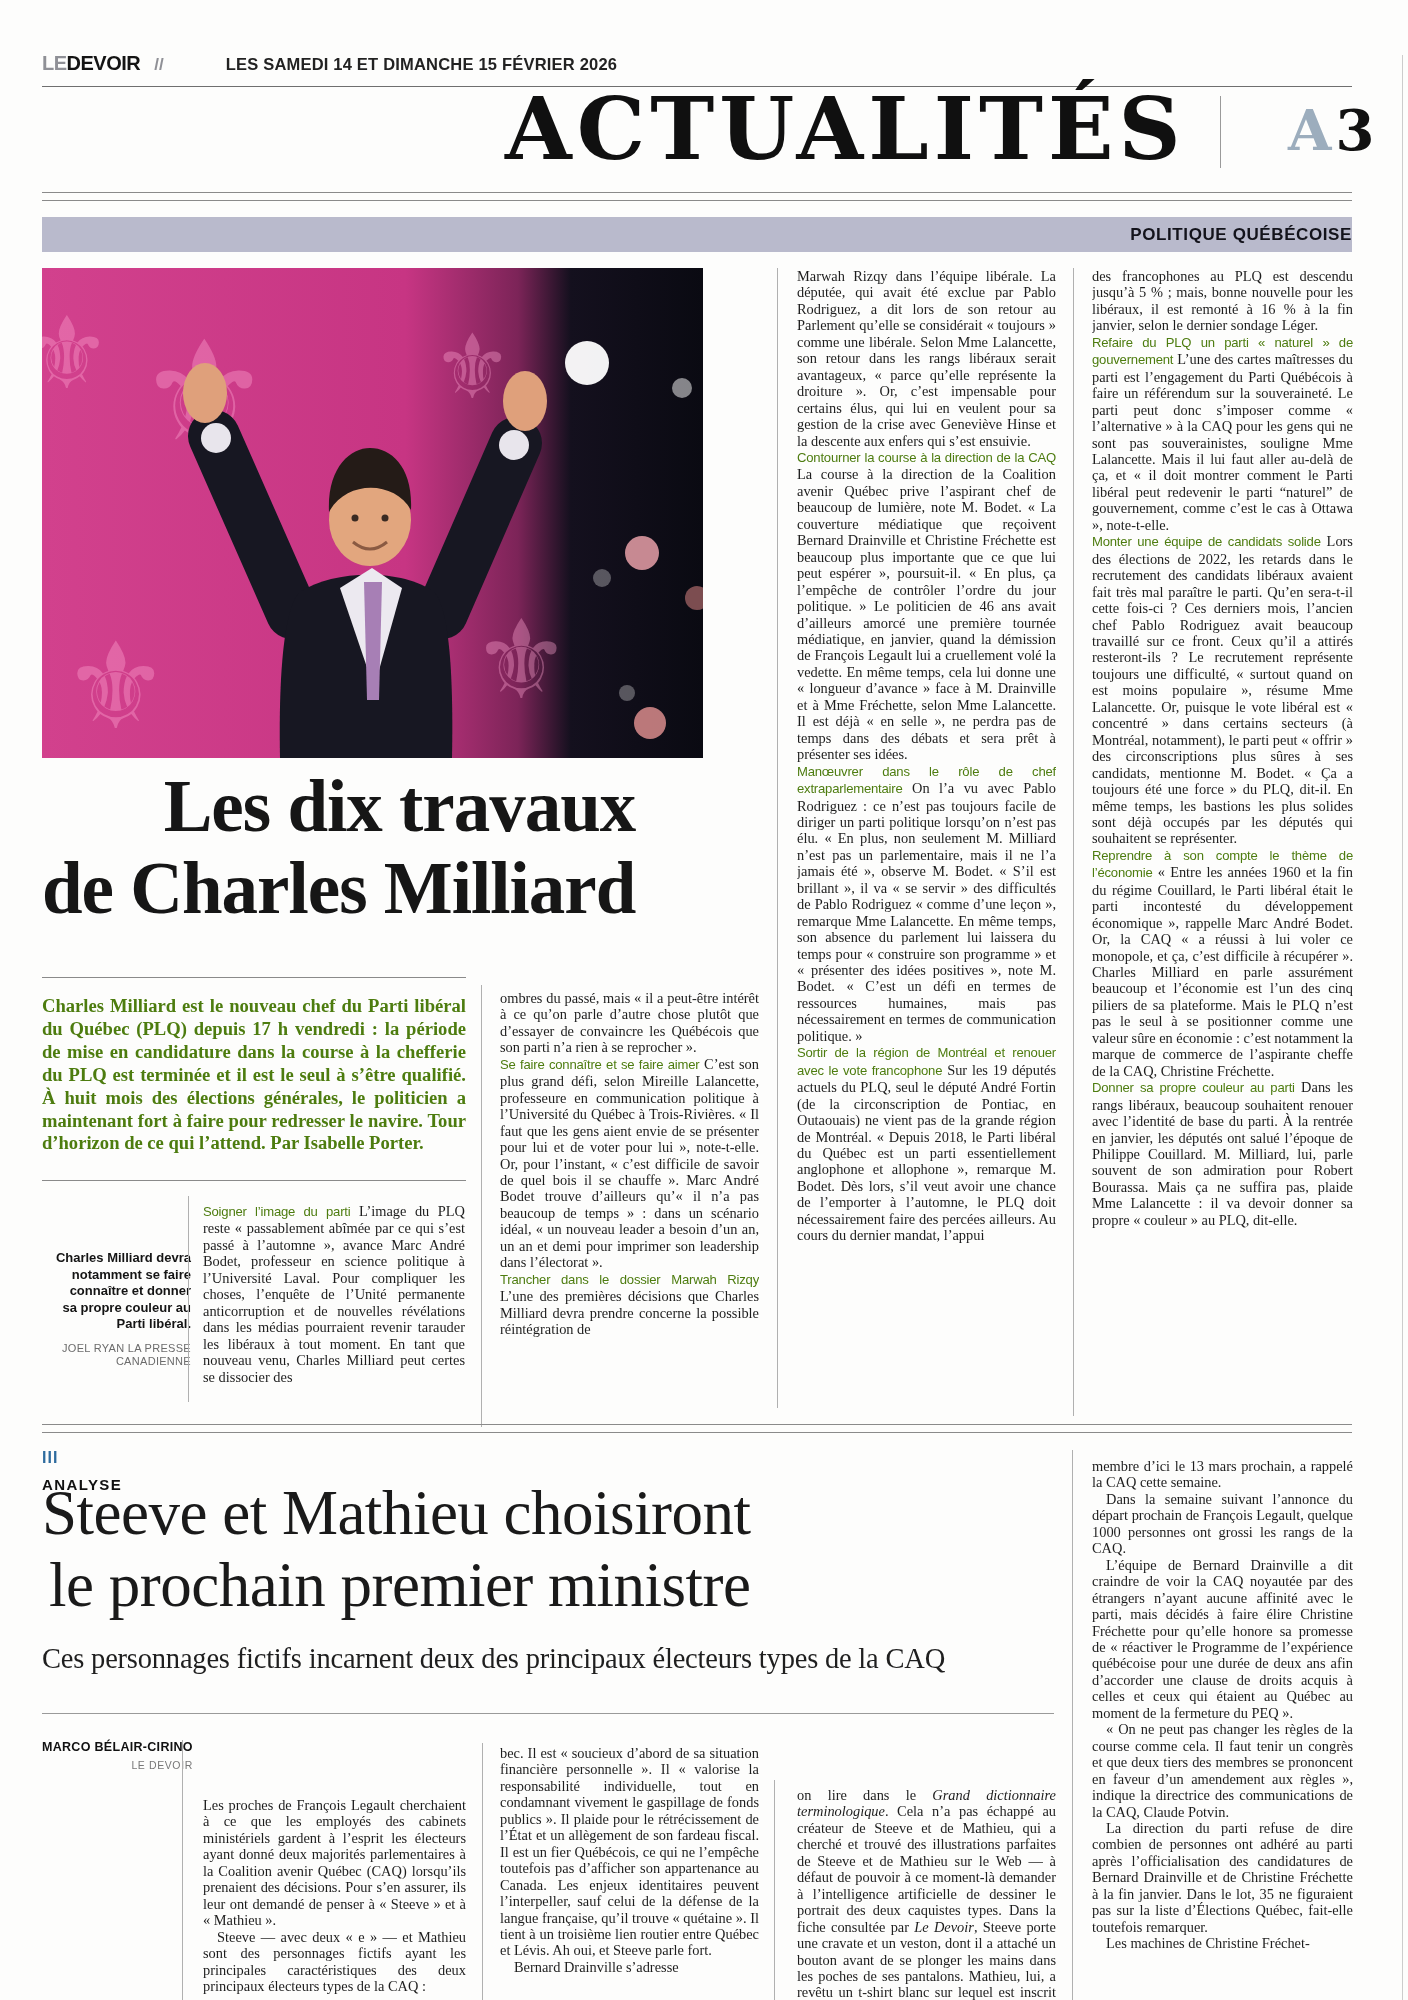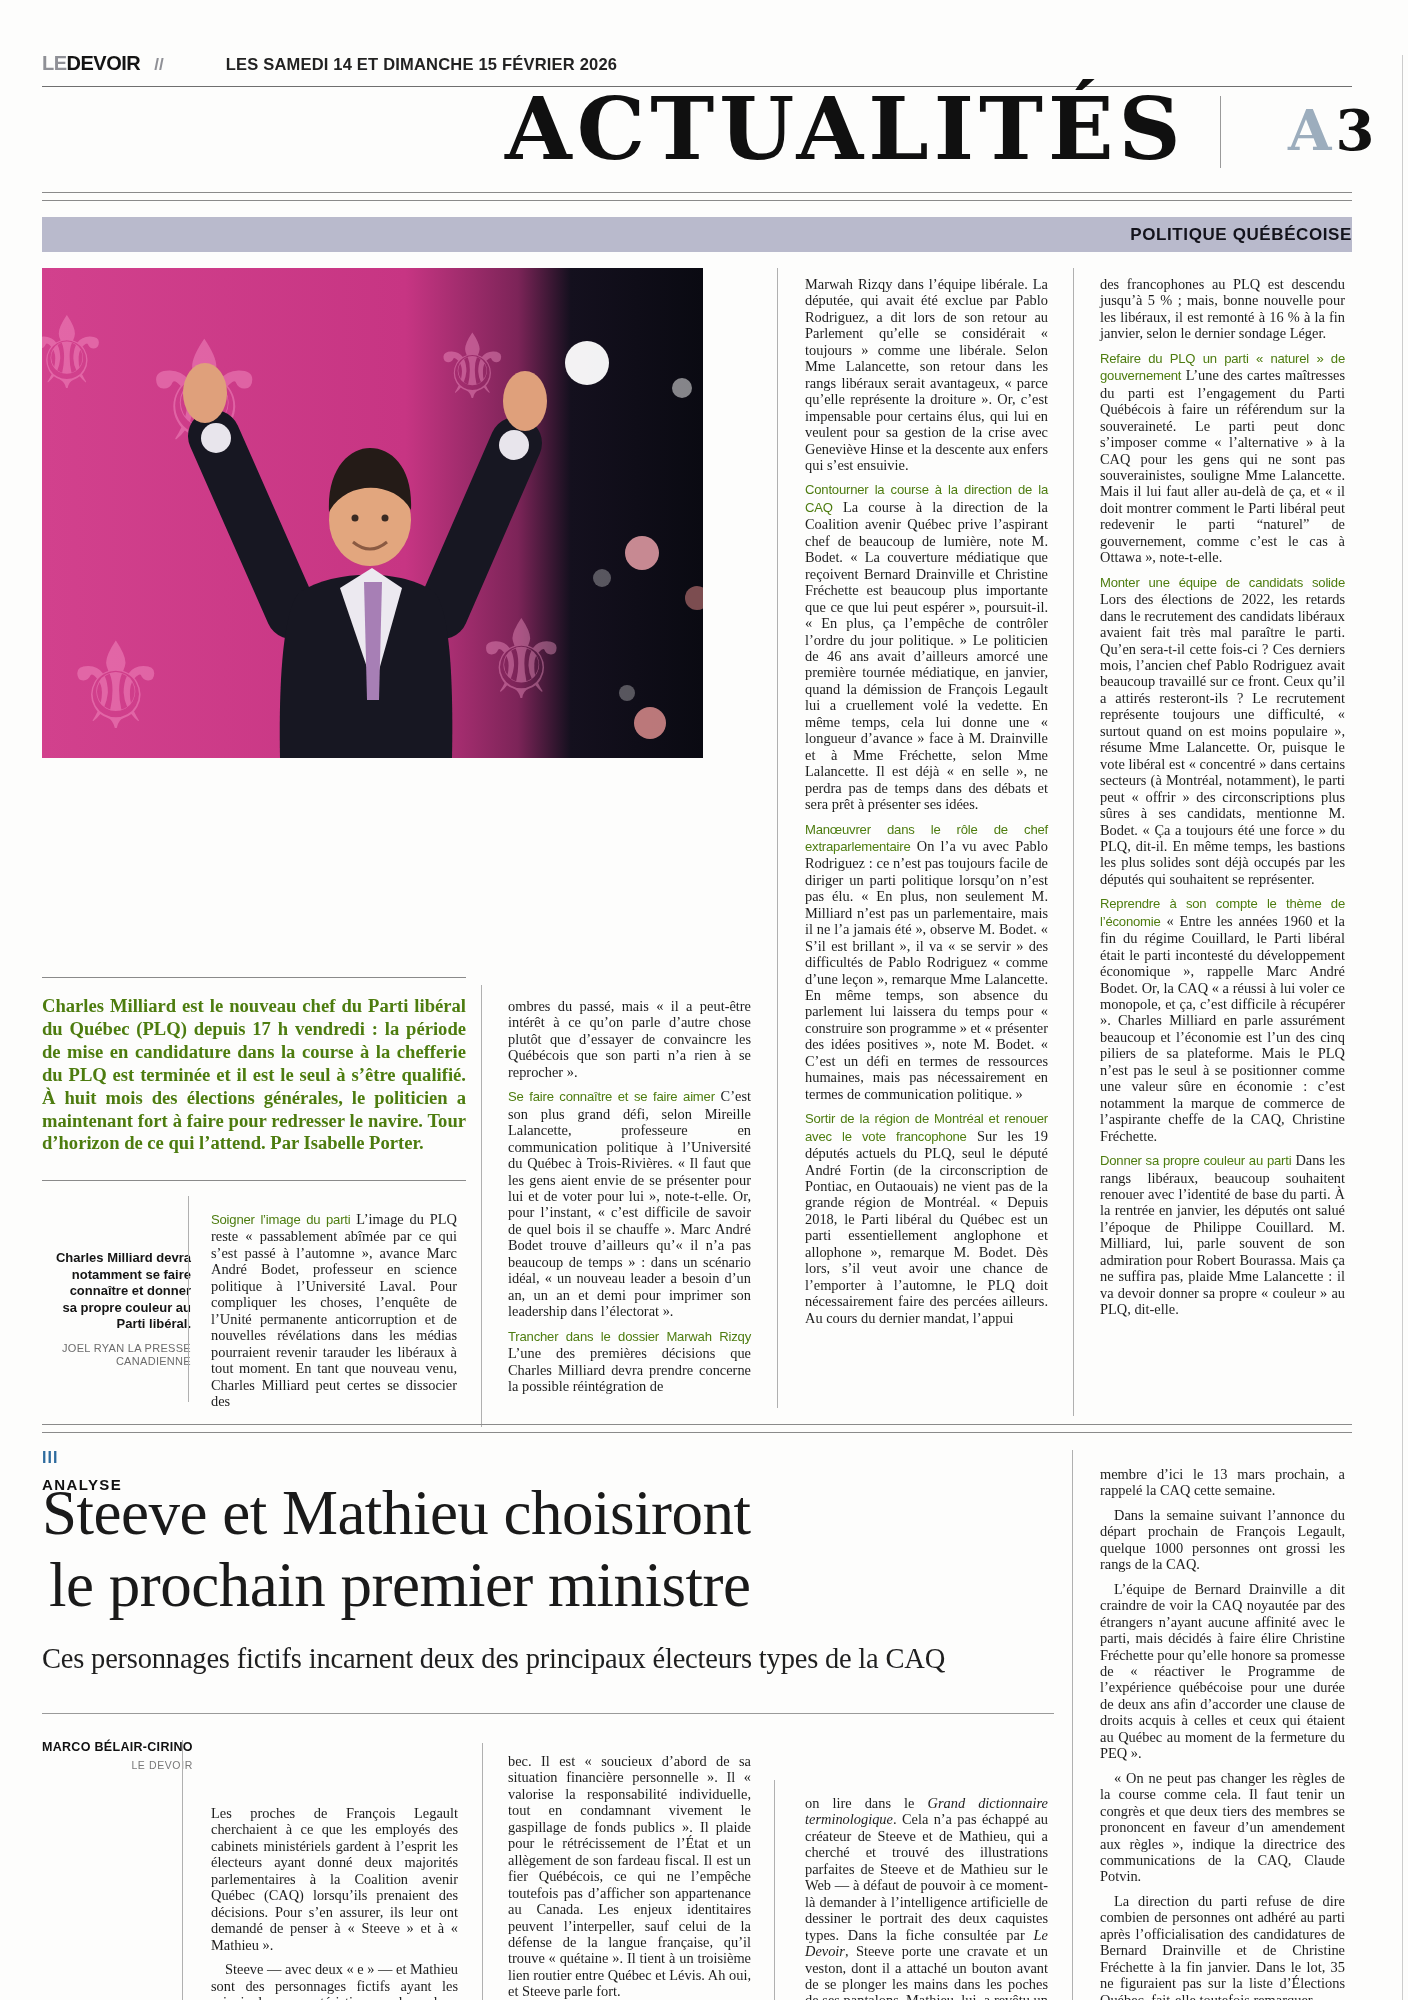--- a/index.html
+++ b/index.html
@@ -34,21 +34,21 @@
   .leadrule{left:42px;width:424px;height:1px;background:#8a8a8a;}
   .lead{left:42px;top:995px;width:424px;font-size:18.6px;font-weight:700;
         line-height:22.9px;text-align:justify;color:#4d7c0f;}
   
   .caption{left:55px;top:1250px;width:136px;font-family:"Liberation Sans",sans-serif;
            font-weight:700;font-size:13px;line-height:16.5px;color:#141414;}
   .credit{margin-top:9px;font-weight:400;font-size:11px;line-height:13px;color:#6b6b6b;
           letter-spacing:0.3px;}
   
   .bt{font-size:14.4px;line-height:16.45px;text-align:justify;color:#1d1d1d;overflow:hidden;}
-  .bt p{margin:8px;}
+  .bt p{margin:0;}
   .bt p.ind{text-indent:14px;}
   .rh{font-family:"Liberation Sans",sans-serif;font-weight:400;font-size:13.1px;
       letter-spacing:-0.2px;color:#4d7c0f;}
   .it{font-style:italic;}
   .vr{background:#b0b0b0;width:1px;}
   
   .kicker2{left:42px;top:1449px;display:flex;align-items:baseline;gap:9px;
            font-family:"Liberation Sans",sans-serif;font-weight:700;flex-direction:column;}
   .kmark{color:#2e6b9e;font-size:16px;letter-spacing:1px;}
   .kword{color:#111;font-size:15px;letter-spacing:1.4px;}
@@ -125,20 +125,24 @@
         <path d="M322,314 L340,314 L337,432 L325,432 Z" fill="#a77fb5"></path>
         <ellipse cx="328" cy="252" rx="41" ry="46" fill="#e2a67e"></ellipse>
         <path d="M287,244 C285,200 308,180 328,180 C350,180 371,200 369,242 C352,212 304,212 287,244 Z" fill="#241b17"></path>
         <circle cx="313" cy="250" r="3.5" fill="#3a2a22"></circle>
         <circle cx="343" cy="250" r="3.5" fill="#3a2a22"></circle>
         <path d="M311,274 Q328,288 345,274" stroke="#8a5a42" stroke-width="3" fill="none"></path>
       </g>
     </svg>
   </div>
 
+  <div class="abs h1a">
+    <div>Les dix travaux</div>
+    <div>de Charles Milliard</div>
+  </div>
 
   <div class="abs leadrule" style="top:977px;"></div>
   <div class="abs lead">Charles Milliard est le nouveau chef du Parti libéral du Québec (PLQ) depuis 17 h vendredi : la période de mise en candidature dans la course à la chefferie du PLQ est terminée et il est le seul à s’être qualifié. À huit mois des élections générales, le politicien a maintenant fort à faire pour redresser le navire. Tour d’horizon de ce qui l’attend. Par Isabelle Porter.</div>
   <div class="abs leadrule" style="top:1180px;"></div>
 
   <div class="abs caption">
     <div>Charles Milliard devra notamment se faire connaître et donner sa propre couleur au Parti libéral.</div>
     <div class="credit">JOEL RYAN LA PRESSE CANADIENNE</div>
   </div>
   <div class="abs vr" style="left:188px;top:1196px;height:206px;"></div>

